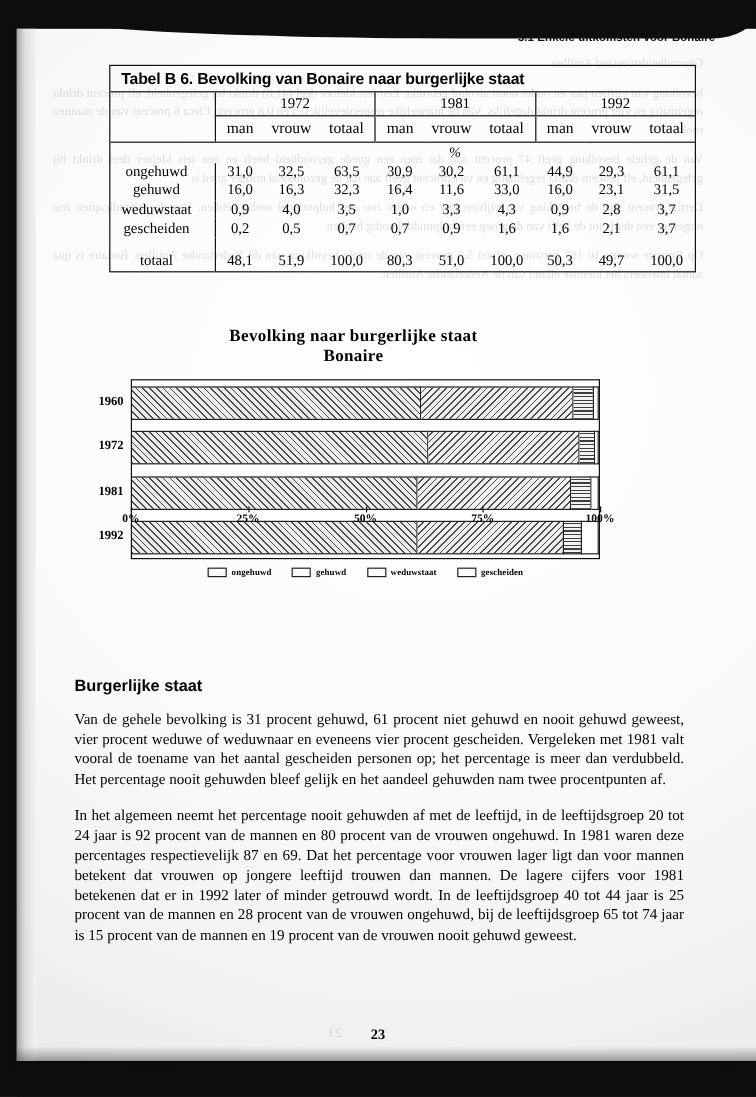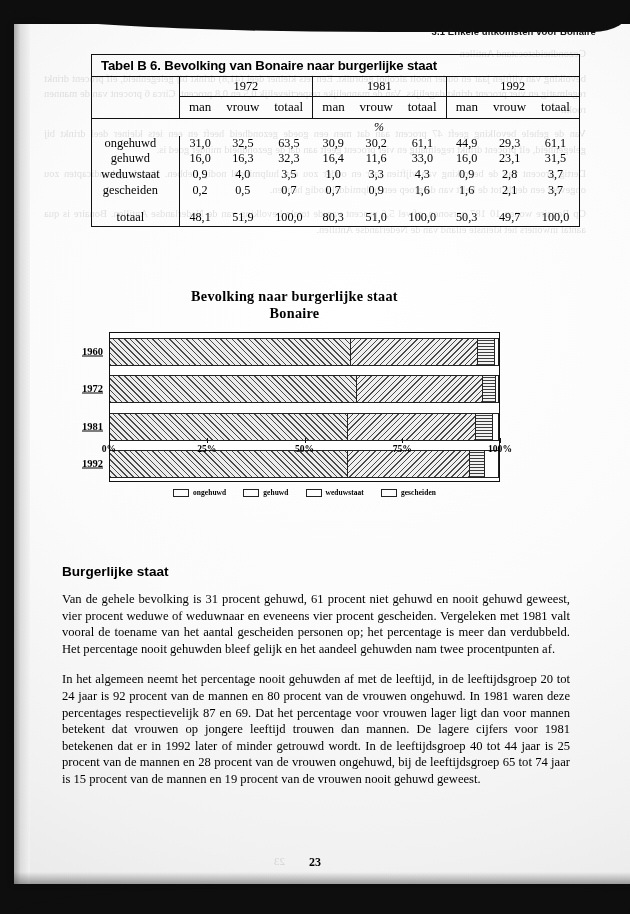--- a/index.html
+++ b/index.html
@@ -150,21 +150,21 @@
   .dcell { width: 52px; height: 15.6px; }
   .dcell.w { width: 58px; }
   .gaprow td { height: 11px; }
   .totrow td { height: 17px; padding-bottom: 4px; }
   .labelcol { width: 98px; }
 
   
   .chartwrap {
     position: absolute;
     left: 51px;
-    top: 288px;
+    top: 272px;
     width: 487px;
   }
   .chart-title {
     text-align: center;
     font-family: "Liberation Serif", serif;
     font-weight: bold;
     font-size: 14.2px;
     line-height: 17px;
     color: #000;
     letter-spacing: .3px;
@@ -182,21 +182,20 @@
     width: 58px; height: 100%;
   }
   .ylabels span {
     position: absolute;
     right: 6px;
     font-family: "Liberation Serif", serif;
     font-weight: bold;
     font-size: 10.5px;
     color: #000;
     transform: translateY(-50%);
-    text-decoration: underline;
   }
   .plotarea {
     position: absolute;
     left: 58px;
     top: 0;
     right: 38px;
     height: 150px;
     border: 1.5px solid #111;
     background: #fff;
     box-sizing: border-box;

